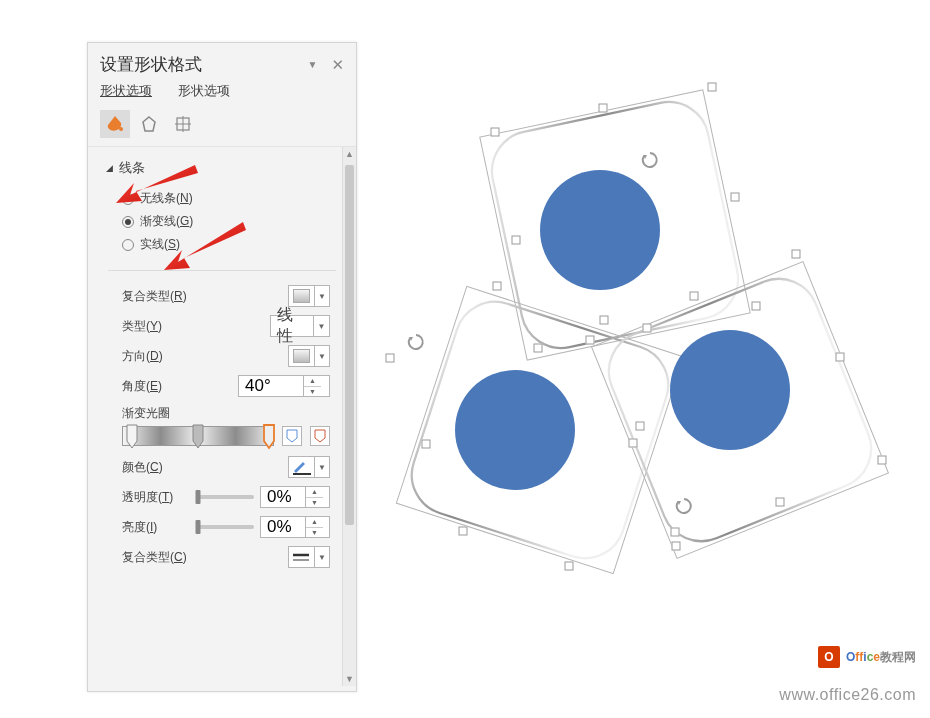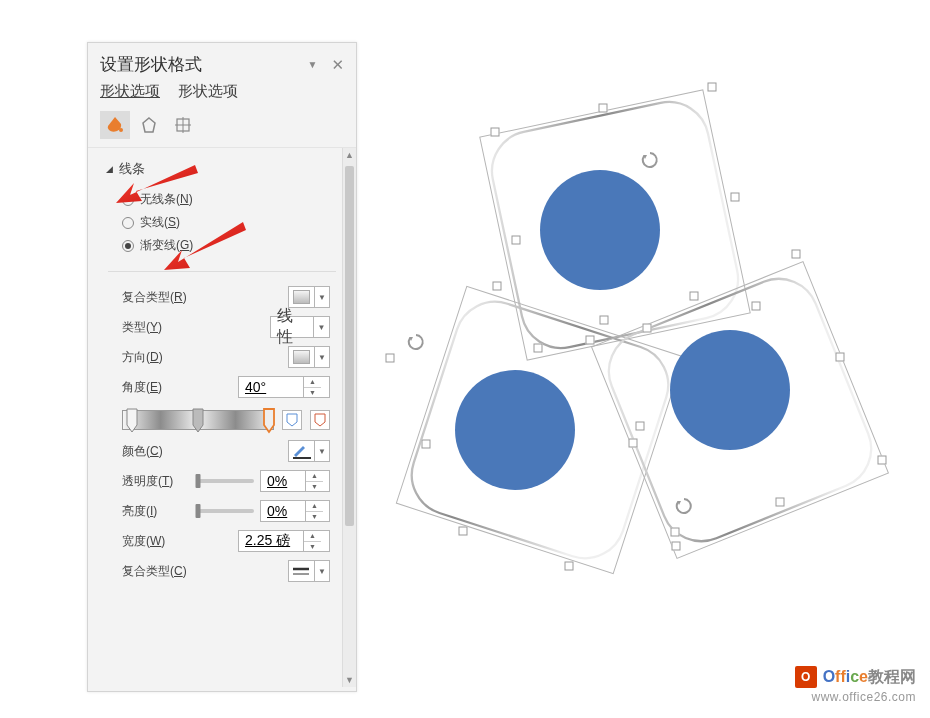--- a/index.html
+++ b/index.html
@@ -34,22 +34,22 @@
       color: #333;
       font-size: 17px;
       font-weight: 400;
     }
     .panel-controls { display: flex; gap: 14px; align-items: center; }
     .chevron { color: #888; font-size: 10px; cursor: pointer; }
     .close-x { color: #888; font-size: 15px; cursor: pointer; }
     .tabs-row {
       padding: 0 12px 8px;
       display: flex;
-      gap: 18px;
-      font-size: 15px;
+      gap: 26px;
+      font-size: 13px;
       align-items: flex-end;
     }
     .tab-link { cursor: pointer; }
     .tab-active { text-decoration: underline; }
     .icon-row {
       padding: 2px 12px 8px;
       display: flex;
       gap: 4px;
     }
     .icon-btn {
@@ -135,21 +135,21 @@
       font-size: 8px; color:#666;
     }
     .combo .txt { padding: 0 6px; font-size:16px; flex:1; }
     .spinner {
       display:flex; align-items:center;
       border:1px solid #b5b5b5; background:#fff;
       height:22px; width: 92px;
     }
     .spinner input {
       border:none; outline:none; width: 64px; padding: 0 6px;
-      font-size:14px; background:transparent;text-decoration:underline;
+      font-size:17px; background:transparent;
     }
     .spinner .spin-btns {
       width: 18px; border-left:1px solid #b5b5b5;
       display:flex; flex-direction:column; height:100%;
     }
     .spinner .sb {
       flex:1; display:flex; align-items:center; justify-content:center;
       font-size:7px; color:#666; cursor:pointer;
     }
     .spinner .sb:first-child { border-bottom:1px solid #ccc; }
@@ -209,24 +209,24 @@
     .watermark {
       position:absolute; right:14px; bottom:14px;
       text-align:right;
     }
     .wm-row1 { display:flex; align-items:center; gap:6px; justify-content:flex-end;}
     .wm-badge {
       width:22px; height:22px; background:#d83b01;
       display:flex; align-items:center; justify-content:center;
       color:#fff; font-weight:bold; border-radius:2px;
     }
-    .wm-text1 { font-size:16px; font-weight:bold;}
+    .wm-text1 { font-size:12px; font-weight:bold;}
     .wm-text1 .o{color:#4472c4;} .wm-text1 .f{color:#e97e2e;}
     .wm-text1 .g{color:#6aa84f;} .wm-text1 .p{color:#888;}
-    .wm-text2 { font-size:12px; color:#999; letter-spacing:0.5px; margin-top:2px;}
+    .wm-text2 { font-size:16px; color:#999; letter-spacing:0.5px; margin-top:18px;}
   </style>
 </head>
 <body>
 
 <div class="panel">
   <div class="panel-header">
     <div class="panel-title">设置形状格式</div>
     <div class="panel-controls">
       <span class="chevron">▼</span>
       <span class="close-x">✕</span>
@@ -262,26 +262,26 @@
       <span class="caret">◢</span>
       <span>线条</span>
     </div>
 
     <div class="radio-group">
       <div class="radio-row">
         <span class="radio-circle"></span>
         <span><span>无线条(</span><span class="underline-hotkey">N</span><span>)</span></span>
       </div>
       <div class="radio-row">
+        <span class="radio-circle checked"></span>
+        <span><span>渐变线(</span><span class="underline-hotkey">G</span><span>)</span></span>
+      </div>
+      <div class="radio-row">
         <span class="radio-circle"></span>
         <span><span>实线(</span><span class="underline-hotkey">S</span><span>)</span></span>
-      </div>
-      <div class="radio-row">
-        <span class="radio-circle checked"></span>
-        <span><span>渐变线(</span><span class="underline-hotkey">G</span><span>)</span></span>
       </div>
     </div>
 
     <div class="divider"></div>
 
     <div class="form-row">
       <span class="form-label"><span>复合类型(</span><span class="underline-hotkey">R</span><span>)</span></span>
       <div class="combo small">
         <div class="swatch"></div>
         <div class="dd">▼</div>
@@ -309,20 +309,21 @@
       <div class="spinner">
         <input value="40°" style="">
         <div class="spin-btns">
             <div class="sb">▲</div>
             <div class="sb">▼</div>
           </div>
       </div>
     </div>
 
     <div class="grad-section">
+      <div class="form-label">渐变光圈</div>
       <div class="grad-bar-row">
         <div class="grad-bar">
           <div class="grad-stop" style="left:6%">
             <svg width="12" height="26">
                 <path d="M1 1 h10 v16 l-5 7 l-5 -7 z" fill="#f4f4f4" stroke="#888"></path>
               </svg>
           </div>
           <div class="grad-stop" style="left:50%">
             <svg width="12" height="26">
                 <path d="M1 1 h10 v16 l-5 7 l-5 -7 z" fill="#bbb" stroke="#888"></path>
@@ -380,30 +381,20 @@
         </div>
       <div class="spinner" style="width:70px">
         <input style="width: 44px;" value="0%">
         <div class="spin-btns">
             <div class="sb">▲</div>
             <div class="sb">▼</div>
           </div>
       </div>
     </div>
 
-    <div class="form-row">
-      <span class="form-label"><span>宽度(</span><span class="underline-hotkey">W</span><span>)</span></span>
-      <div class="spinner">
-        <input value="2.25 磅" style="">
-        <div class="spin-btns">
-            <div class="sb">▲</div>
-            <div class="sb">▼</div>
-          </div>
-      </div>
-    </div>
 
     <div class="form-row">
       <span class="form-label"><span>复合类型(</span><span class="underline-hotkey">C</span><span>)</span></span>
       <div class="combo small">
         <svg width="22" height="14" style="margin:0 2px">
             <line x1="2" y1="5" x2="18" y2="5" stroke="#333" stroke-width="2.5"></line>
             <line x1="2" y1="10" x2="18" y2="10" stroke="#333" stroke-width="1"></line>
           </svg>
         <div class="dd">▼</div>
       </div>

